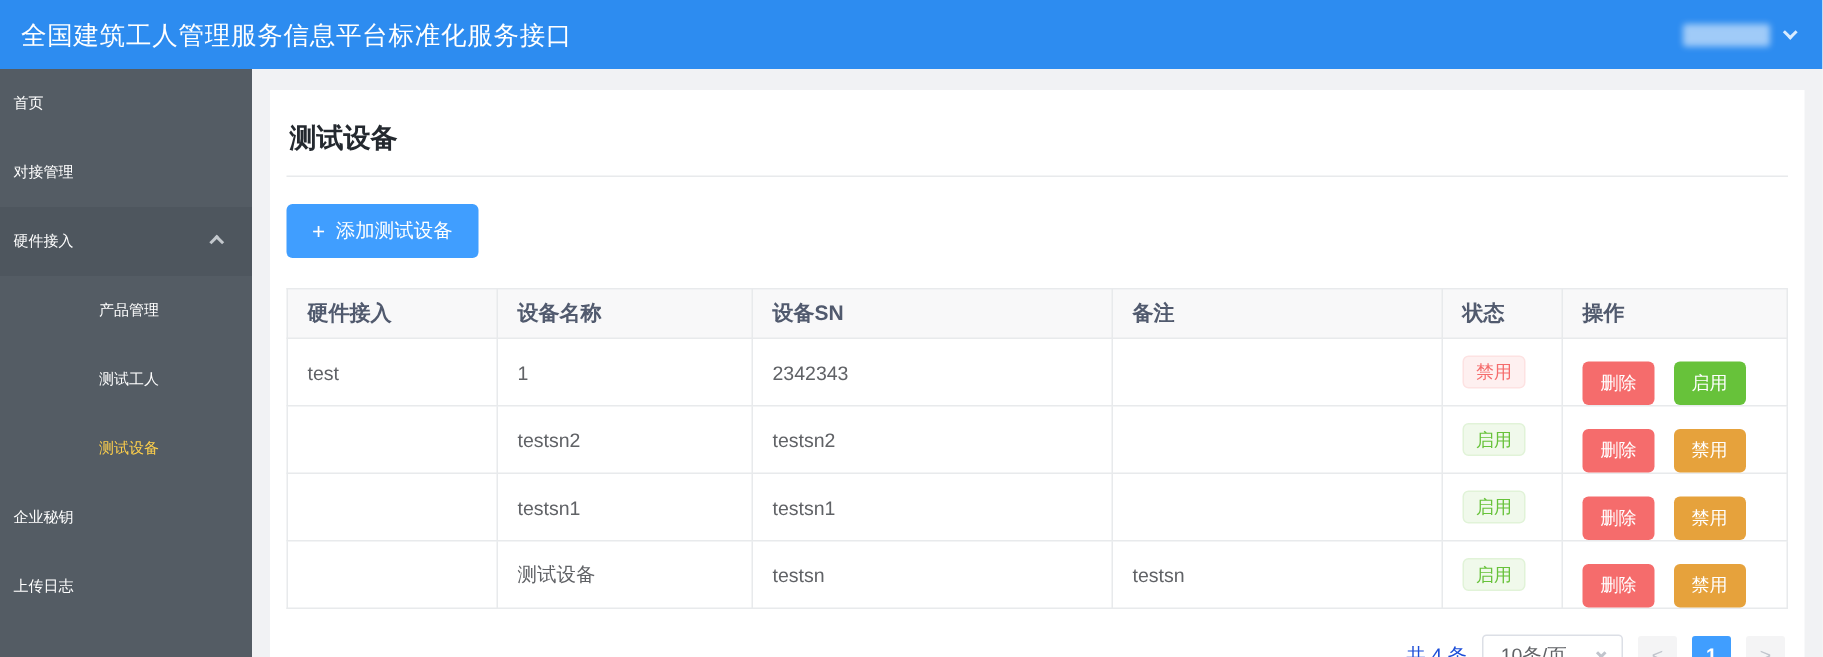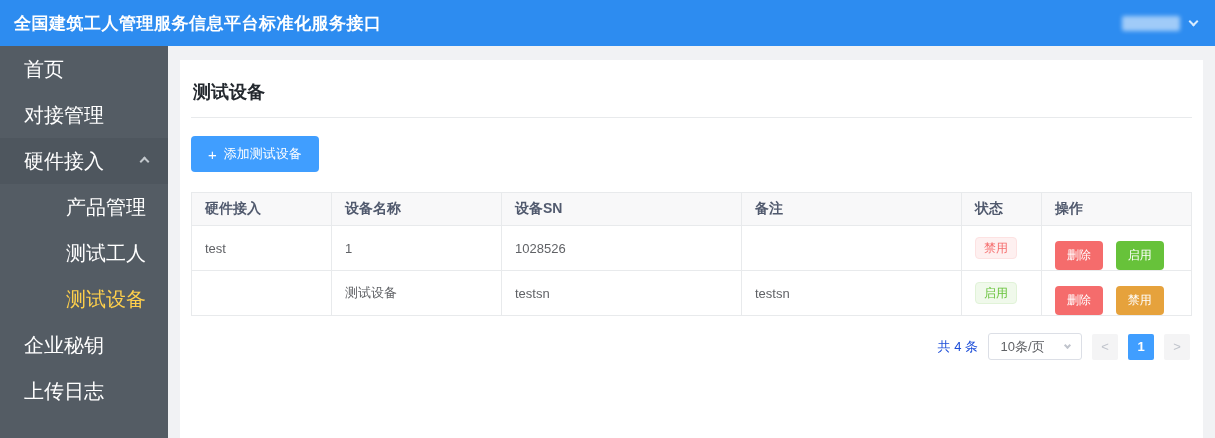--- a/index.html
+++ b/index.html
@@ -2,35 +2,35 @@
 <html><head>
 <meta charset="utf-8">
 <style>
   * { margin:0; padding:0; box-sizing:border-box; }
   html,body { width:1215px; height:438px; overflow:hidden;
     font-family:"Liberation Sans","DejaVu Sans",sans-serif; background:#f1f2f4; }
 
   
   .topbar { height:46px; background:#2d8cf0; display:flex; align-items:center;
     justify-content:space-between; padding:0 18px 0 14px; }
-  .topbar-title { color:#ffffff; font-size:17px; font-weight:bold; letter-spacing:.5px; }
+  .topbar-title { color:#ffffff; font-size:17px; font-weight:normal; letter-spacing:.5px; }
   .user-area { display:flex; align-items:center; gap:10px; cursor:pointer; }
   .user-blur { width:58px; height:15px; border-radius:2px;
     background:rgba(255,255,255,.55); filter:blur(2px); }
   .chev { display:inline-block; width:7px; height:7px;
     border-right:2px solid currentColor; border-bottom:2px solid currentColor; }
   .chev-down { transform:rotate(45deg); }
   .chev-up { transform:rotate(-135deg); }
   .user-area .chev { color:#d9ecff; margin-top:-3px; }
 
   
   .layout { display:flex; height:392px; }
   .sidebar { width:168px; background:#545c64; flex:none; overflow:hidden; }
-  .side-item { height:46px; display:flex; align-items:center; padding:0 20px 0 24px;
-    color:#ffffff; font-size:20px; cursor:pointer; }
+  .side-item { height:46px; display:flex; align-items:center; padding:0 20px 0 9px;
+    color:#ffffff; font-size:10px; cursor:pointer; }
   .side-item.group { justify-content:space-between; background:#4e565e; }
   .side-item.sub { padding-left:46px;margin-left:20px; }
   .side-item.active { color:#ffd04b; }
   .side-item .chev { color:#c3c8cd; }
 
   .main { flex:1; padding:14px 12px 0 12px; background:#f1f2f4; }
   .card { background:#ffffff; height:100%; padding:0 11px; }
 
   .page-title { font-size:18px; font-weight:bold; color:#24292f; padding:20px 2px 13px 2px; }
   .divider { border-bottom:1px solid #e8eaec; }
@@ -138,26 +138,48 @@
             <th>设备SN</th>
             <th>备注</th>
             <th>状态</th>
             <th>操作</th>
           </tr>
         </thead>
         <tbody>
           <tr>
             <td>test</td>
             <td>1</td>
-            <td>1028526</td>
+            <td>2342343</td>
             <td></td>
             <td><span class="tag tag-danger">禁用</span></td>
             <td>
               <button class="abtn abtn-danger">删除</button>
               <button class="abtn abtn-success">启用</button>
+            </td>
+          </tr>
+          <tr>
+            <td></td>
+            <td>testsn2</td>
+            <td>testsn2</td>
+            <td></td>
+            <td><span class="tag tag-success">启用</span></td>
+            <td>
+              <button class="abtn abtn-danger">删除</button>
+              <button class="abtn abtn-warning">禁用</button>
+            </td>
+          </tr>
+          <tr>
+            <td></td>
+            <td>testsn1</td>
+            <td>testsn1</td>
+            <td></td>
+            <td><span class="tag tag-success">启用</span></td>
+            <td>
+              <button class="abtn abtn-danger">删除</button>
+              <button class="abtn abtn-warning">禁用</button>
             </td>
           </tr>
           <tr>
             <td></td>
             <td>测试设备</td>
             <td>testsn</td>
             <td>testsn</td>
             <td><span class="tag tag-success">启用</span></td>
             <td>
               <button class="abtn abtn-danger">删除</button>

